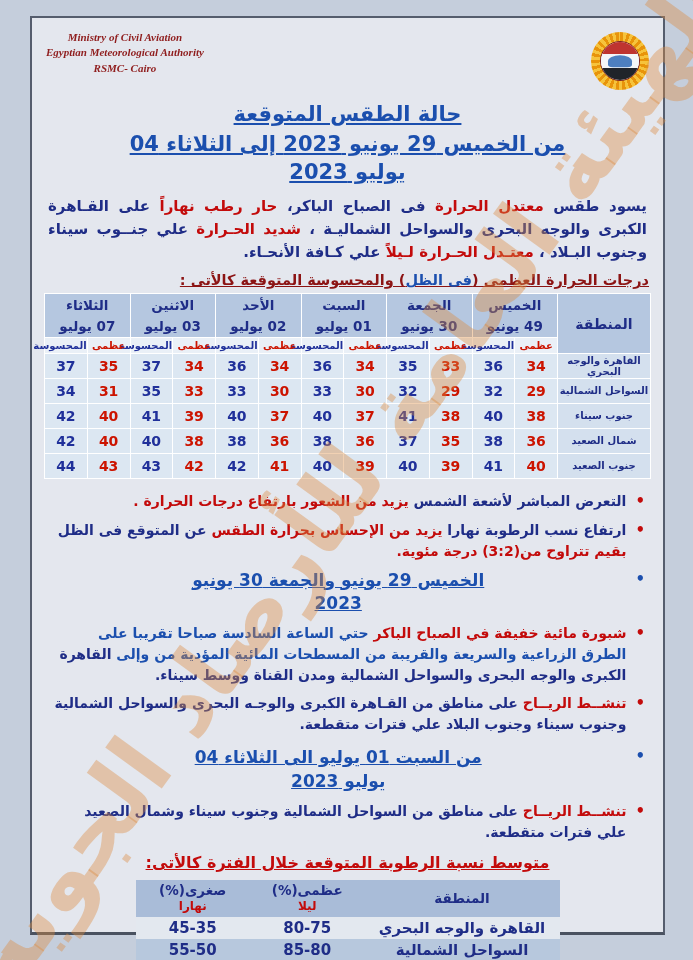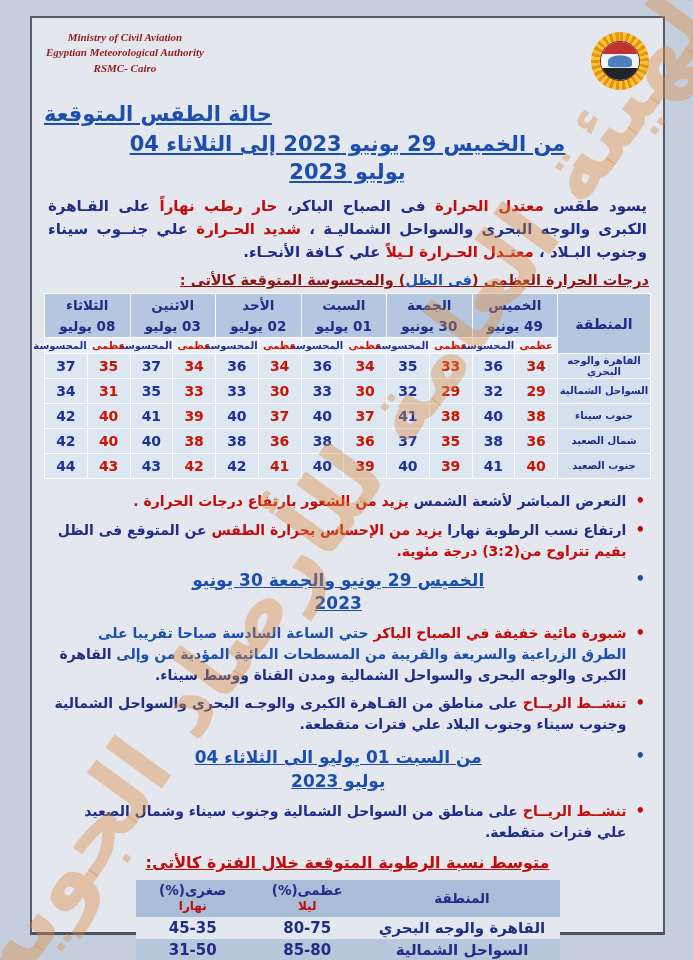--- a/index.html
+++ b/index.html
@@ -19,21 +19,21 @@
        background:repeating-conic-gradient(#e8940a 0 7deg,#f6c33c 7deg 14deg);
        display:flex;align-items:center;justify-content:center;}
   .logo-inner{width:38px;height:38px;border-radius:50%;overflow:hidden;border:1px solid #7a1f1f;
        display:flex;flex-direction:column;background:#fff;}
   .st-red{flex:1;background:#bf3430;}
   .st-white{flex:1.25;background:#f4f6f8;position:relative;}
   .st-white .mount{position:absolute;left:50%;top:45%;transform:translate(-50%,-40%);
        width:24px;height:12px;background:#4d7fc0;border-radius:50% 50% 20% 20%;}
   .st-black{flex:1;background:#20242a;}
   
-  .title{color:#1b4fae;font-size:21px;font-weight:bold;margin:12px 0 4px;}
+  .title{text-align:center;color:#1b4fae;font-size:21px;font-weight:bold;margin:12px 0 4px;}
   .title span,.date span{text-decoration:underline;}
   .date{text-align:center;color:#1b4fae;font-size:21px;font-weight:bold;direction:rtl;
        max-width:470px;margin:2px auto 8px;line-height:1.35;}
   
   .intro{direction:rtl;text-align:justify;font-size:15px;font-weight:bold;line-height:1.55;
        color:#1f2d87;padding:0 4px;margin:6px 0 8px;}
   .red{color:#c30b0b;}
   .blue{color:#1b4fae;}
   .navy{color:#1f2d87;}
   .th1{direction:rtl;text-align:right;color:#8c1414;font-weight:bold;font-size:14.5px;margin:8px 2px 5px;}
@@ -125,21 +125,21 @@
           <th class="dayhead" colspan="2">
               <div>الأحد</div>
               <div>02 يوليو</div>
             </th>
           <th class="dayhead" colspan="2">
               <div>الاثنين</div>
               <div>03 يوليو</div>
             </th>
           <th class="dayhead" colspan="2">
               <div>الثلاثاء</div>
-              <div>08 يوليو</div>
+              <div>07 يوليو</div>
             </th>
         </tr>
         <tr>
           <th class="sub azm">عظمى</th>
           <th class="sub mah">المحسوسة</th>
           <th class="sub azm">عظمى</th>
           <th class="sub mah">المحسوسة</th>
           <th class="sub azm">عظمى</th>
           <th class="sub mah">المحسوسة</th>
           <th class="sub azm">عظمى</th>
@@ -278,21 +278,21 @@
       </thead>
       <tbody>
         <tr class="plain">
           <td>القاهرة والوجه البحري</td>
             <td class="val">80-75</td>
             <td class="val">45-35</td>
         </tr>
         <tr class="shade">
           <td>السواحل الشمالية</td>
             <td class="val">85-80</td>
-            <td class="val">31-50</td>
+            <td class="val">55-50</td>
         </tr>
         <tr class="plain">
           <td>جنوب سيناء</td>
             <td class="val">65-60</td>
             <td class="val">30-25</td>
         </tr>
 
       </tbody>
     </table>
 

